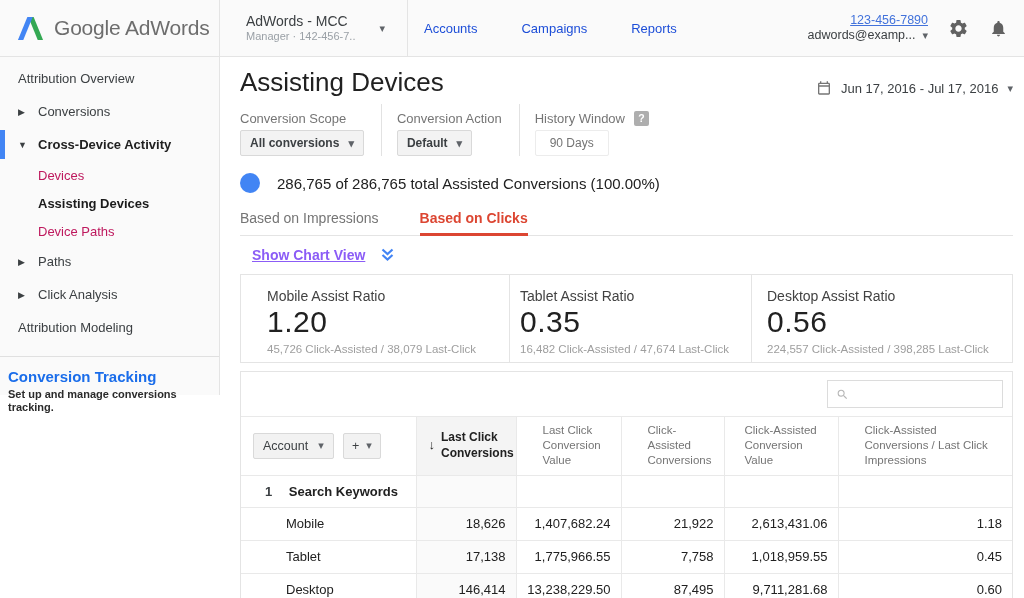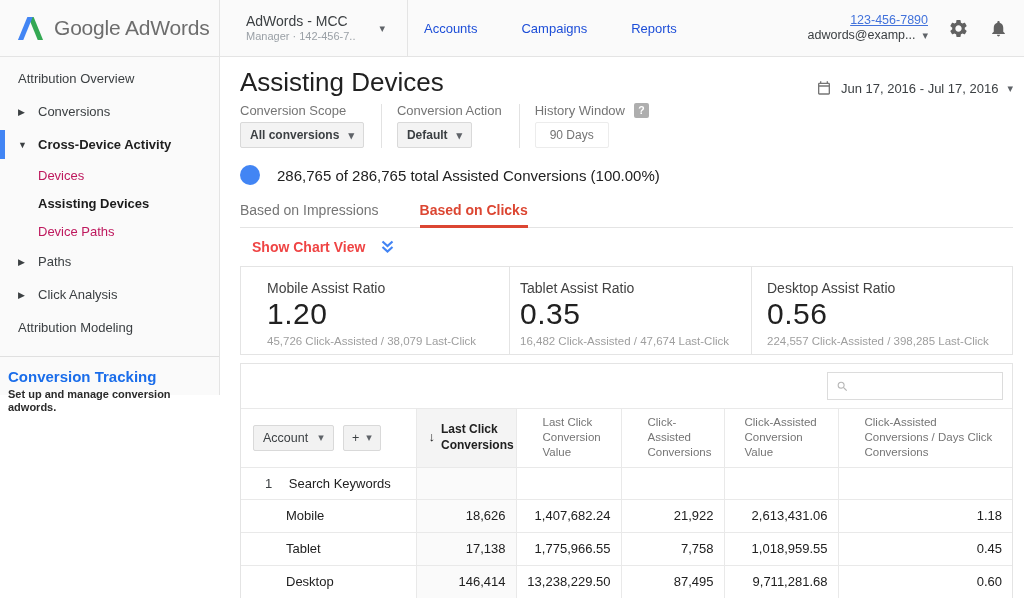--- a/index.html
+++ b/index.html
@@ -38,38 +38,38 @@
 
   .main { flex:1; padding:11px 11px 0 20px; }
 
   .page-head { display:flex; justify-content:space-between; align-items:flex-start; width:773px; }
   .page-title { font-size:26px; font-weight:400; color:#212121; line-height:28px; }
   .date-range { display:flex; align-items:center; gap:9px; margin-top:12px; font-size:13px; color:#3c4043; cursor:pointer; }
 
   
   .filters { display:flex; margin-top:6px; }
   .filter-group { display:flex; flex-direction:column; }
-  .filter-label { font-size:13px; color:#757575; height:16px; display:flex; align-items:center; }
+  .filter-label { font-size:13px; color:#757575; height:16px; display:flex; align-items:center;margin-top:8px; }
   .filter-btn { margin-top:4px; display:inline-flex; align-items:center; gap:9px; background:#f3f3f3; border:1px solid #d9d9d9; border-radius:2px; height:26px; padding:0 9px; font-size:12px; font-weight:bold; color:#3c4043; width:max-content; cursor:pointer; }
   .filter-div { width:1px; background:#e2e2e2; margin:2px 15px 0 17px; }
   .help-badge { width:15px; height:15px; background:#aeaeae; color:#fff; font-size:10.5px; font-weight:bold; border-radius:2px; display:inline-flex; align-items:center; justify-content:center; margin-left:9px; cursor:pointer; }
   .ghost-btn { margin-top:4px; border:1px solid #ececec; background:#fff; color:#737373; border-radius:2px; height:26px; padding:0 14px; font-size:12px; display:inline-flex; align-items:center; width:max-content; }
 
   
   .summary { display:flex; align-items:center; gap:17px; margin-top:17px; }
   .summary-dot { width:20px; height:20px; border-radius:50%; background:#4285f4; flex:none; }
   .summary-text { font-size:15px; color:#212121; }
 
   
   .tabs { position:relative; display:flex; margin-top:11px; width:773px; }
   .tabs::after { content:""; position:absolute; left:0; right:0; bottom:0; height:1px; background:#e4e4e4; }
   .tab { font-size:14px; color:#757575; padding:6px 0 10px; margin-right:41px; cursor:pointer; position:relative; z-index:1; }
   .tab.active { color:#dc4632; font-weight:bold; border-bottom:3px solid #dc4632; padding-bottom:7px; }
 
-  .chart-toggle { margin-top:9px; padding-left:12px; display:flex; align-items:center; gap:15px; color:#ef4444; font-size:14px; font-weight:bold; cursor:pointer; height:20px; }
+  .chart-toggle { margin-top:9px; padding-left:12px; display:flex; align-items:center; gap:15px; color:#8b5cf6; font-size:14px; font-weight:bold; cursor:pointer; height:20px;text-decoration:underline; }
 
   
   .cards { margin-top:9px; display:flex; width:773px; height:89px; border:1px solid #e4e4e4; background:#fff; }
   .card { padding-top:13px; }
   .card + .card { border-left:1px solid #e4e4e4; }
   .card-1 { width:268px; padding-left:26px; }
   .card-2 { width:242px; padding-left:10px; }
   .card-3 { width:261px; padding-left:15px; }
   .card-title { font-size:14px; color:#424242; }
   .card-value { font-size:30px; color:#212121; margin-top:3px; line-height:30px; letter-spacing:0.5px; }
@@ -86,21 +86,21 @@
   th.first { border-left:none; padding:0 0 0 12px; cursor:default; }
   th.sorted { background:#f4f4f4; padding:0 6px 0 12px; }
   .sorted-head { display:flex; align-items:center; gap:6px; color:#212121; font-weight:bold; font-size:12px; }
   .sort-arrow { font-size:13px; color:#212121; }
   th.col4 { padding-left:20px; }
   .seg-btn { display:inline-flex; align-items:center; gap:10px; height:26px; padding:0 9px; background:#f2f2f2; border:1px solid #d9d9d9; border-radius:2px; font-size:12.5px; color:#3c4043; cursor:pointer; font-family:inherit; }
   .plus-btn { margin-left:6px; gap:7px; padding:0 8px; }
   td { height:33px; border-top:1px solid #e9e9e9; border-left:1px solid #e9e9e9; font-size:13px; color:#212121; text-align:right; padding:0 10px; }
   td.first { border-left:none; text-align:left; padding:0 0 0 45px; }
   td.sorted-col { background:#fafafa; }
-  tr.group-row td { height:32px; }
+  tr.group-row td { height:32px;font-weight:bold; }
   td.group-label { padding-left:24px; }
   .row-num { color:#3c4043; margin-right:13px; }
 </style>
 </head>
 <body>
 
 <div class="app">
 
   <header class="topbar">
     <div class="logo-section">
@@ -170,21 +170,21 @@
       </div>
       <div class="sb-item">
         <span class="sb-arrow">▶</span>
         <span class="sb-label">Click Analysis</span>
       </div>
       <div class="sb-item">
         <span class="sb-label">Attribution Modeling</span>
       </div>
       <div class="sb-footer">
         <div class="ct-title">Conversion Tracking</div>
-        <div class="ct-sub">Set up and manage conversion adwords.</div>
+        <div class="ct-sub">Set up and manage conversions tracking.</div>
       </div>
     </aside>
 
     <main class="main">
 
       <div class="page-head">
         <h1 class="page-title">Assisting Devices</h1>
         <div class="date-range">
           <svg width="16" height="16" viewBox="0 0 24 24" fill="#757575">
               <path d="M19 4h-1V2h-2v2H8V2H6v2H5c-1.11 0-2 .9-2 2v14c0 1.1.89 2 2 2h14c1.1 0 2-.9 2-2V6c0-1.1-.9-2-2-2zm0 16H5V10h14v10zM5 8V6h14v2H5z"></path>
@@ -289,21 +289,21 @@
               </th>
               <th class="sorted">
                 <span class="sorted-head">
                   <span class="sort-arrow">↓</span>
                   <span>Last Click Conversions</span>
                 </span>
               </th>
               <th>Last Click Conversion Value</th>
               <th>Click-Assisted Conversions</th>
               <th class="col4">Click-Assisted Conversion Value</th>
-              <th>Click-Assisted Conversions / Days Click Conversions</th>
+              <th>Click-Assisted Conversions / Last Click Impressions</th>
             </tr>
           </thead>
           <tbody>
             <tr class="group-row">
               <td class="first group-label">
                 <span class="row-num">1</span>
                 <span>Search Keywords</span>
               </td>
               <td class="sorted-col"></td>
               <td></td>

